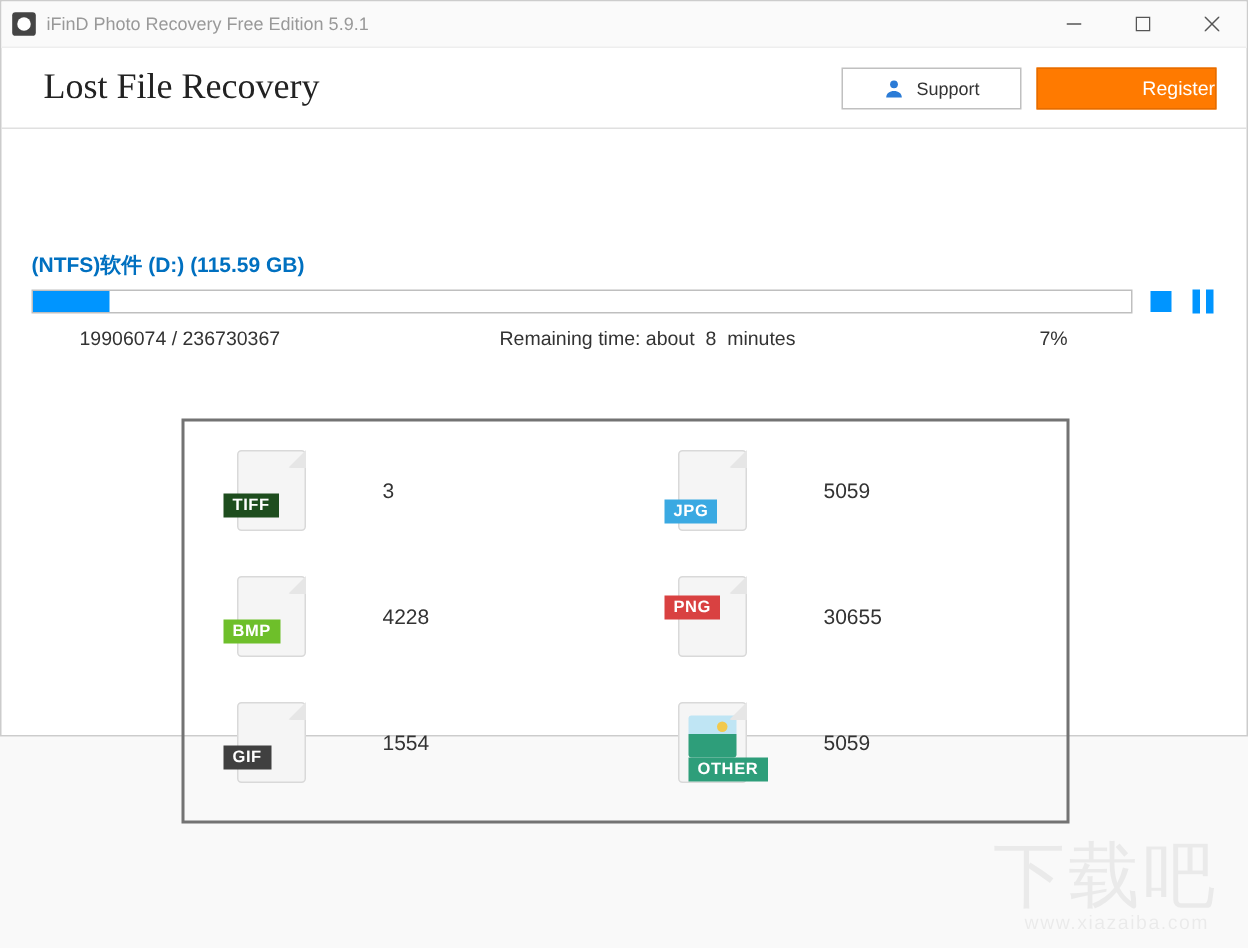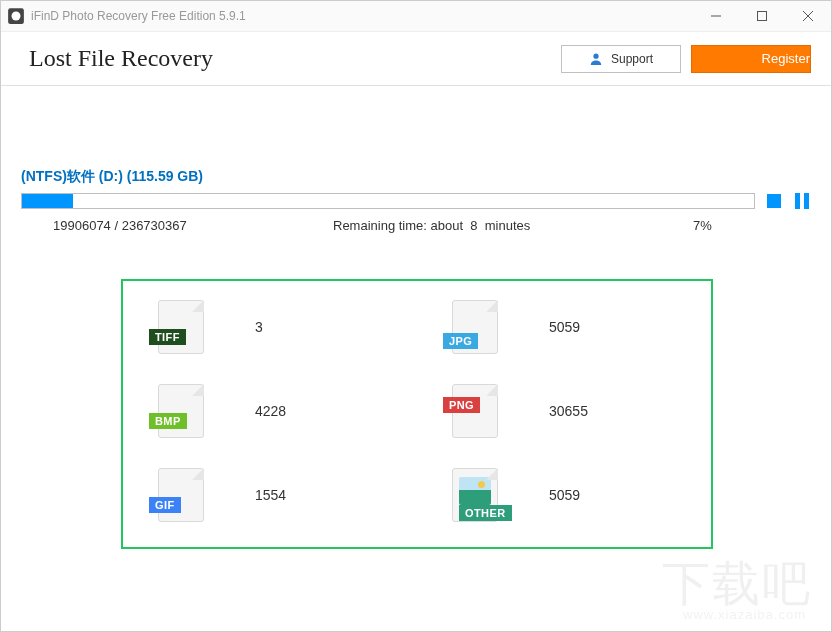--- a/index.html
+++ b/index.html
@@ -5,21 +5,21 @@
   * { box-sizing: border-box; margin: 0; padding: 0; font-family: "Segoe UI", Arial, sans-serif; }
   body {
     width: 832px;
     height: 632px;
     background: #f9f9f9;
     overflow: hidden;
     position: relative;
   }
   .window {
     width: 832px;
-    height: 632px;
+    height: 491px;
     background: #fff;
     border: 1px solid #ccc;
   }
   .titlebar {
     height: 31px;
     background: #fafafa;
     display: flex;
     align-items: center;
     padding: 0 0 0 6px;
     border-bottom: 1px solid #eee;
@@ -105,21 +105,21 @@
   .ctrl.pause { display:flex; gap:4px; }
   .ctrl.pause .bar { width:5px; height:16px; background:#0095ff; }
   .stats-row {
     display:flex; margin-top:8px;
     font-size: 13px; color:#333;margin-left:32px;
   }
   .stats-row .sectors { flex: 0 0 280px; }
   .stats-row .remaining { flex: 0 0 320px; text-align:left; }
   .stats-row .percent { flex: 1; text-align:left; padding-left:40px;}
   .results-box {
-    border: 2px solid #22c55e;
+    border: 2px solid #737373;
     margin: 46px 98px 0 100px;
     padding: 18px 30px 24px 30px;
   }
   .results-grid {
     display:grid;
     grid-template-columns: 1fr 1fr;
     column-gap: 60px;
     row-gap: 28px;
   }
   .result-item {
@@ -151,21 +151,21 @@
     left: -4px;
     bottom: 10px;
     padding: 2px 6px;
     font-size: 11px;
     font-weight: bold;
     color: #fff;
     letter-spacing: 0.4px;
   }
   .badge.tiff { background:#1e4d1e; }
   .badge.bmp  { background:#6ebf2a; }
-  .badge.gif  { background:#3b82f6; }
+  .badge.gif  { background:#404040; }
   .badge.jpg  { background:#3aa9e2; bottom:6px; }
   .badge.png  { background:#d94141; top:14px; bottom:auto; }
   .badge.other{ background:#2e9e7a; bottom:2px; left:12px; }
   .other-image {
     position:absolute; top:8px; left:6px; right:6px; height:28px;
     background: linear-gradient(to top,#2e9e7a 55%,#bfe5f4 55%);
     border-radius:2px;
     overflow:hidden;
   }
   .other-image::after{

